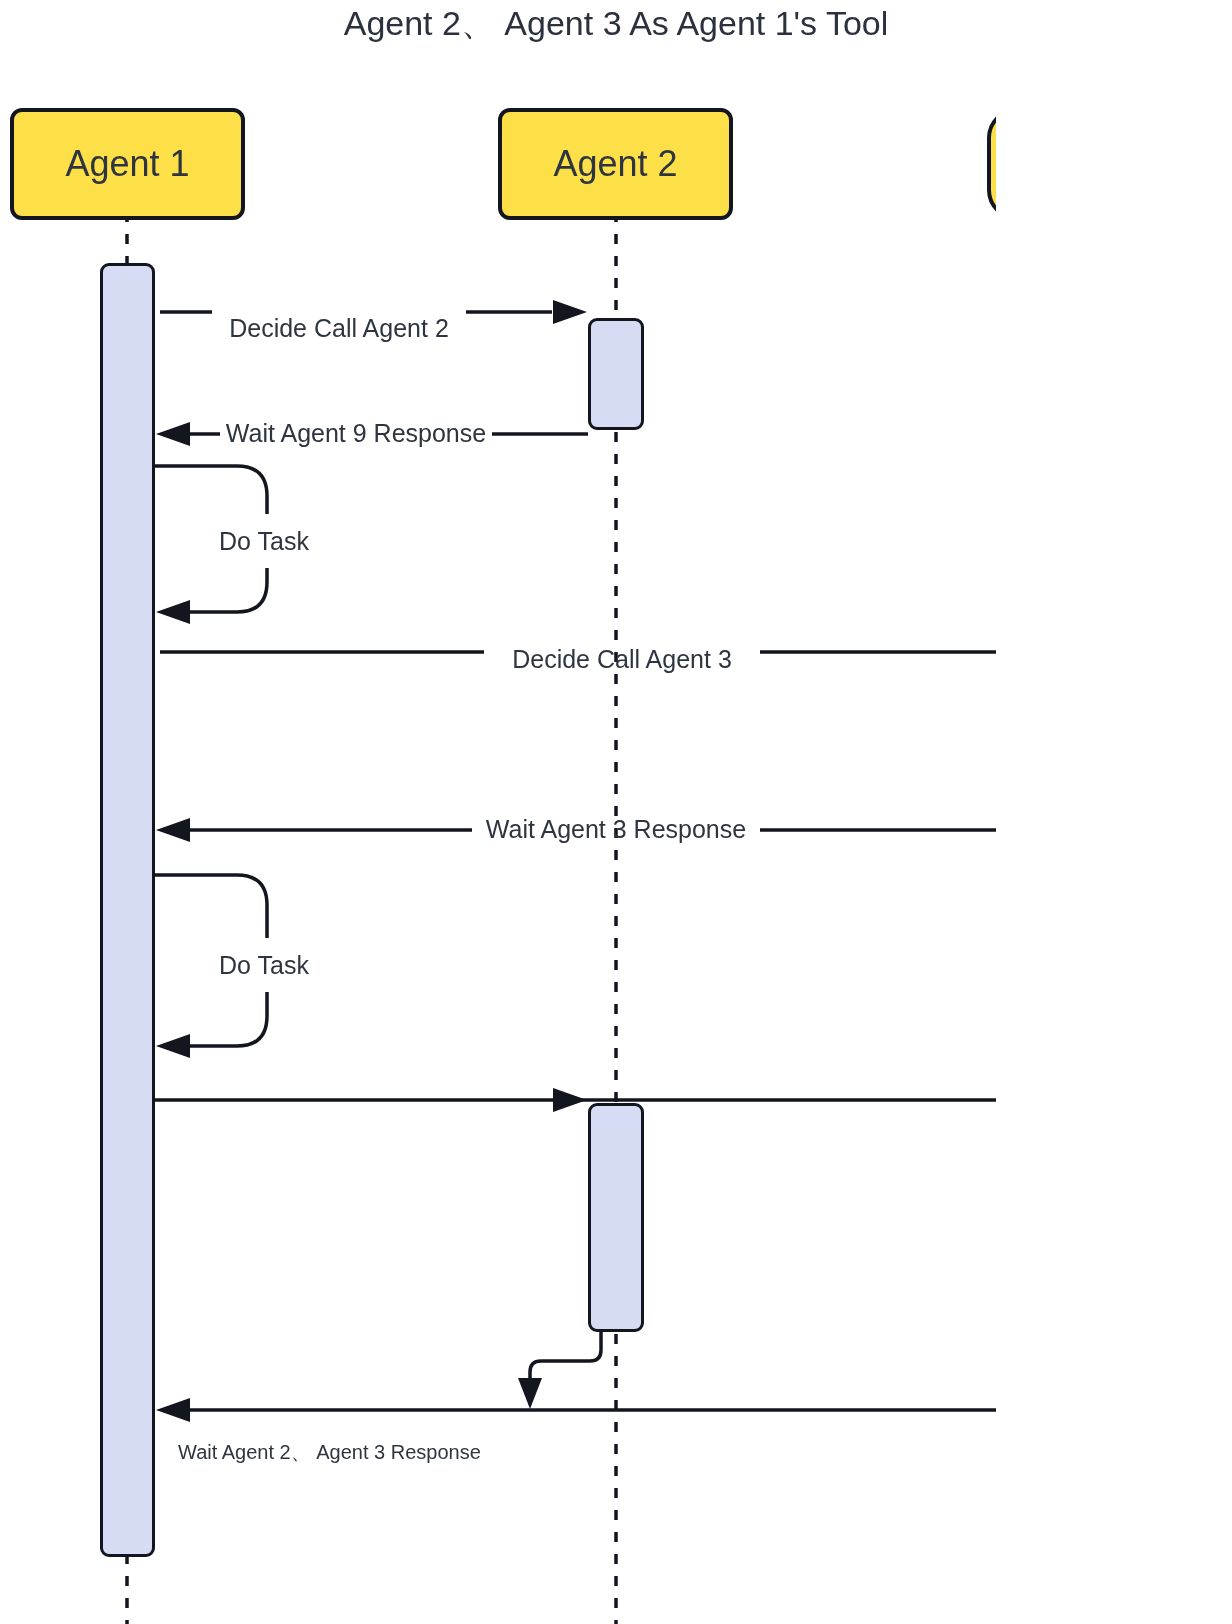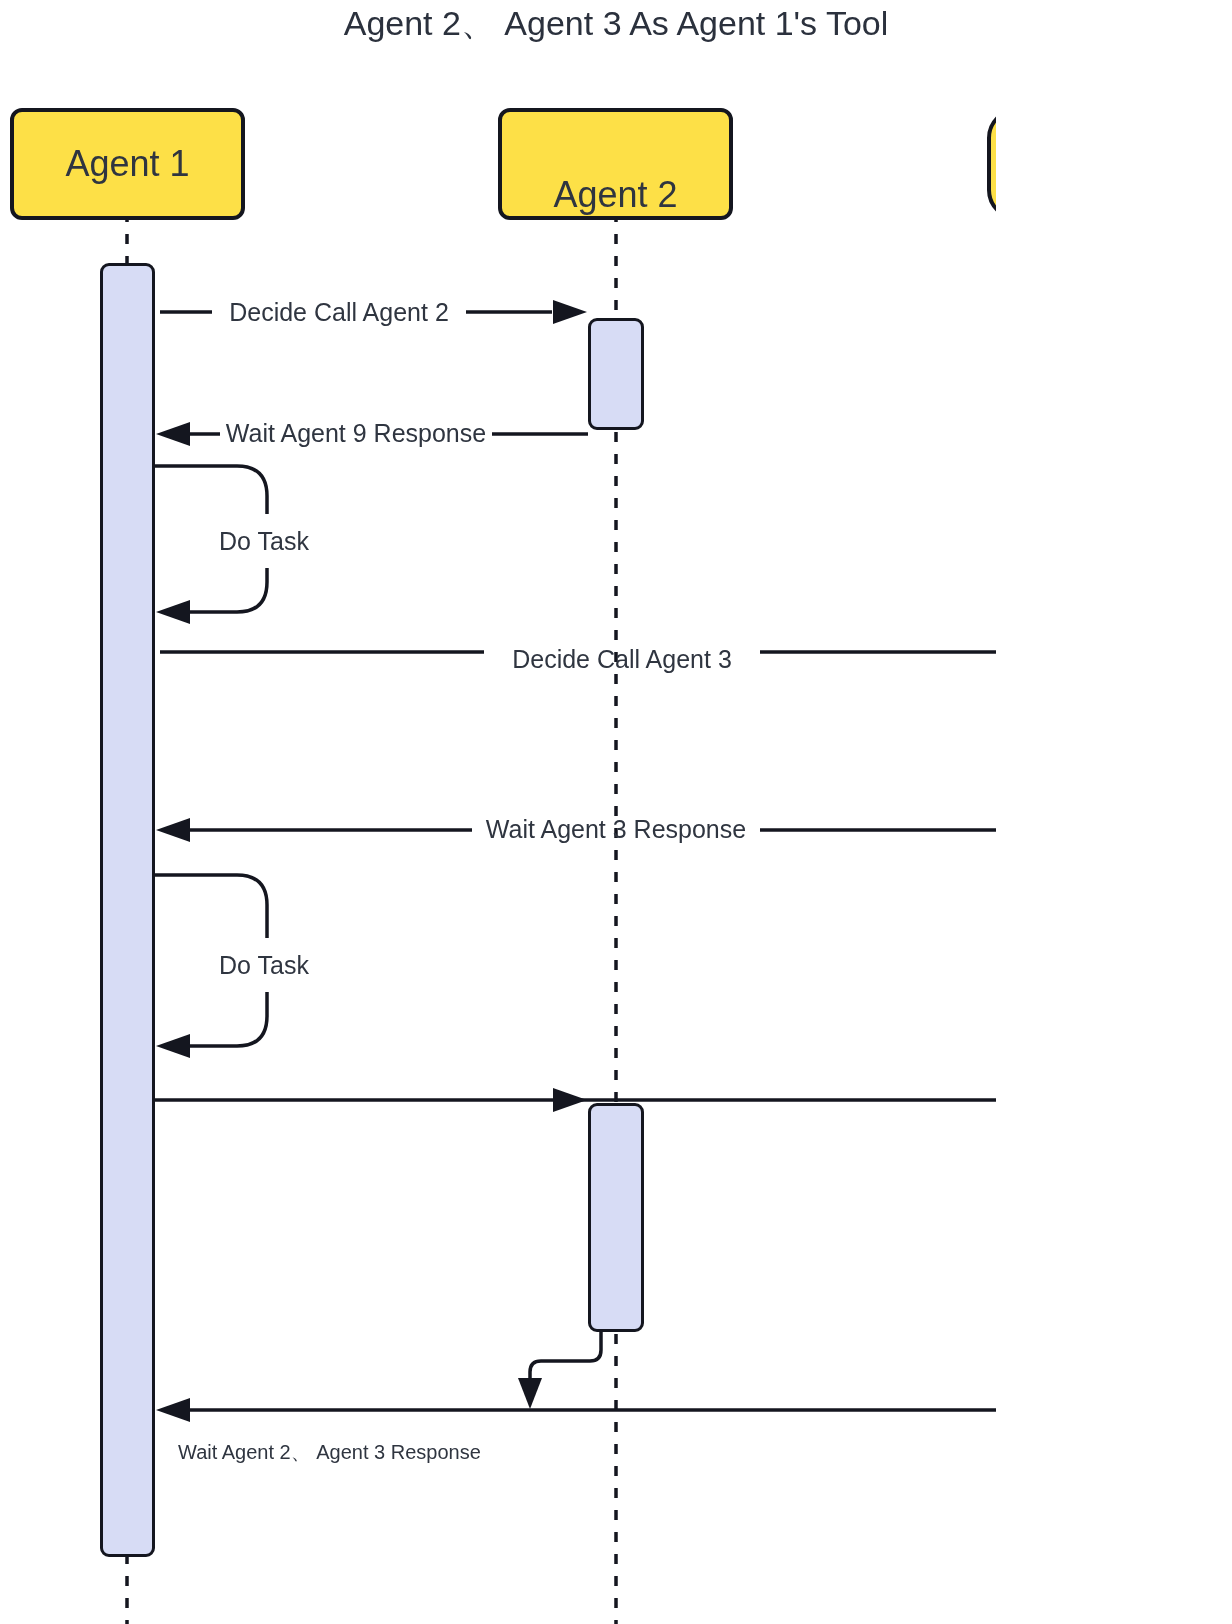--- a/index.html
+++ b/index.html
@@ -124,34 +124,34 @@
       <polygon points="530,1409 518,1378 542,1378"></polygon>
       <polygon points="156,1410 190,1398 190,1422"></polygon>
     </g>
   </svg>
 
   <div class="title">Agent 2、 Agent 3 As Agent 1's Tool</div>
 
   <div class="actor-box" style="left:10px;">
     <span>Agent 1</span>
   </div>
-  <div class="actor-box" style="left:498px;align-items:flex-end;">
+  <div class="actor-box" style="left:498px;">
     <span>Agent 2</span>
   </div>
   <div class="actor-box" style="left:987px;border-radius:30px;">
     <span>Agent 3</span>
   </div>
 
   <div class="activation" style="left:100px;  top:263px;  width:55px; height:1294px;"></div>
   <div class="activation" style="left:588px;  top:318px;  width:56px; height:112px;"></div>
   <div class="activation" style="left:1076px; top:655px;  width:57px; height:172px;"></div>
   <div class="activation" style="left:588px;  top:1103px; width:56px; height:229px;"></div>
   <div class="activation" style="left:1076px; top:1103px; width:57px; height:303px;"></div>
 
-  <div class="msg" style="left:339px; top:312px;">Decide Call Agent 2</div>
+  <div class="msg" style="left:339px; top:328px;">Decide Call Agent 2</div>
   <div class="msg" style="left:356px; top:433px;">Wait Agent 9 Response</div>
   <div class="msg" style="left:264px; top:541px;">Do Task</div>
   <div class="msg" style="left:622px; top:651px;margin-top:8px;">Decide Call Agent 3</div>
   <div class="msg" style="left:616px; top:829px;text-align:center;">Wait Agent 3 Response</div>
   <div class="msg" style="left:264px; top:965px;">Do Task</div>
   <div class="msg-left" style="left:178px; top:1452px;">Wait Agent 2、 Agent 3  Response</div>
 
 </div>
 
 </body></html>

